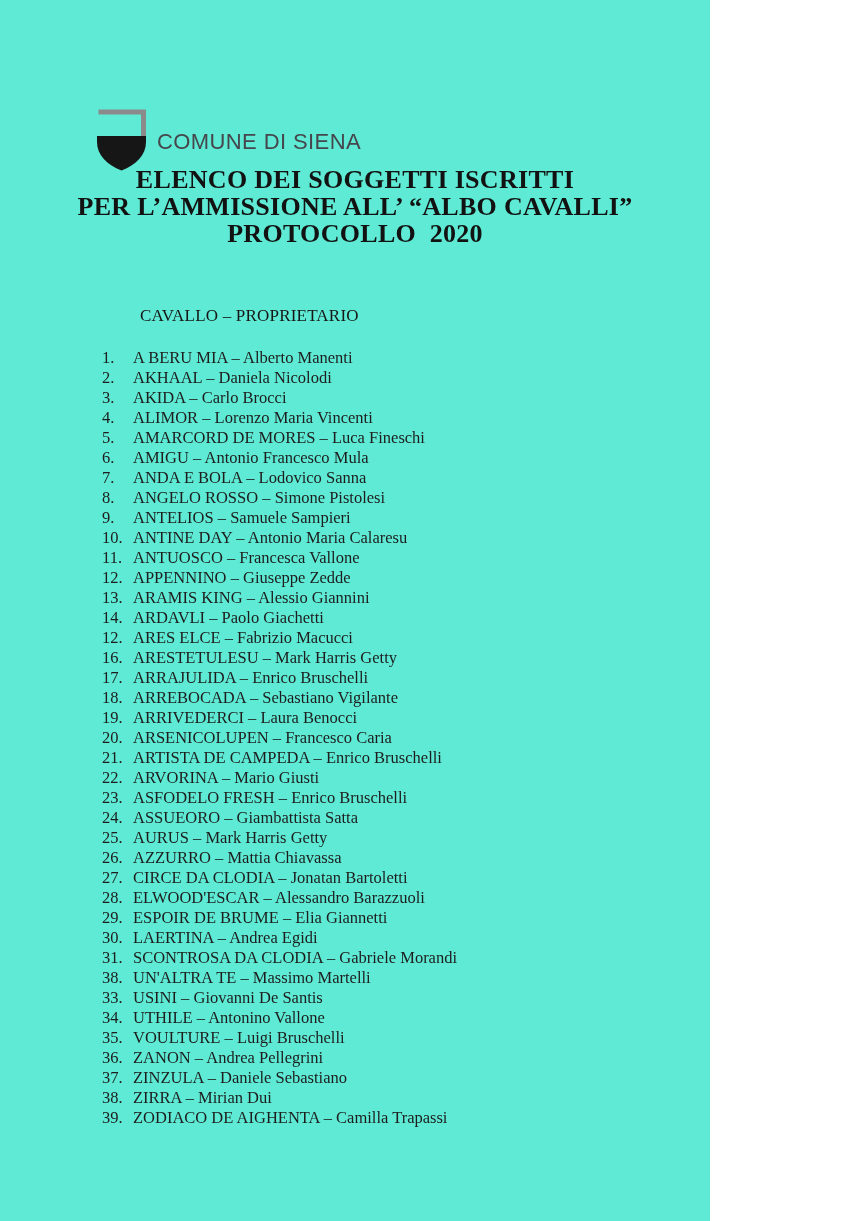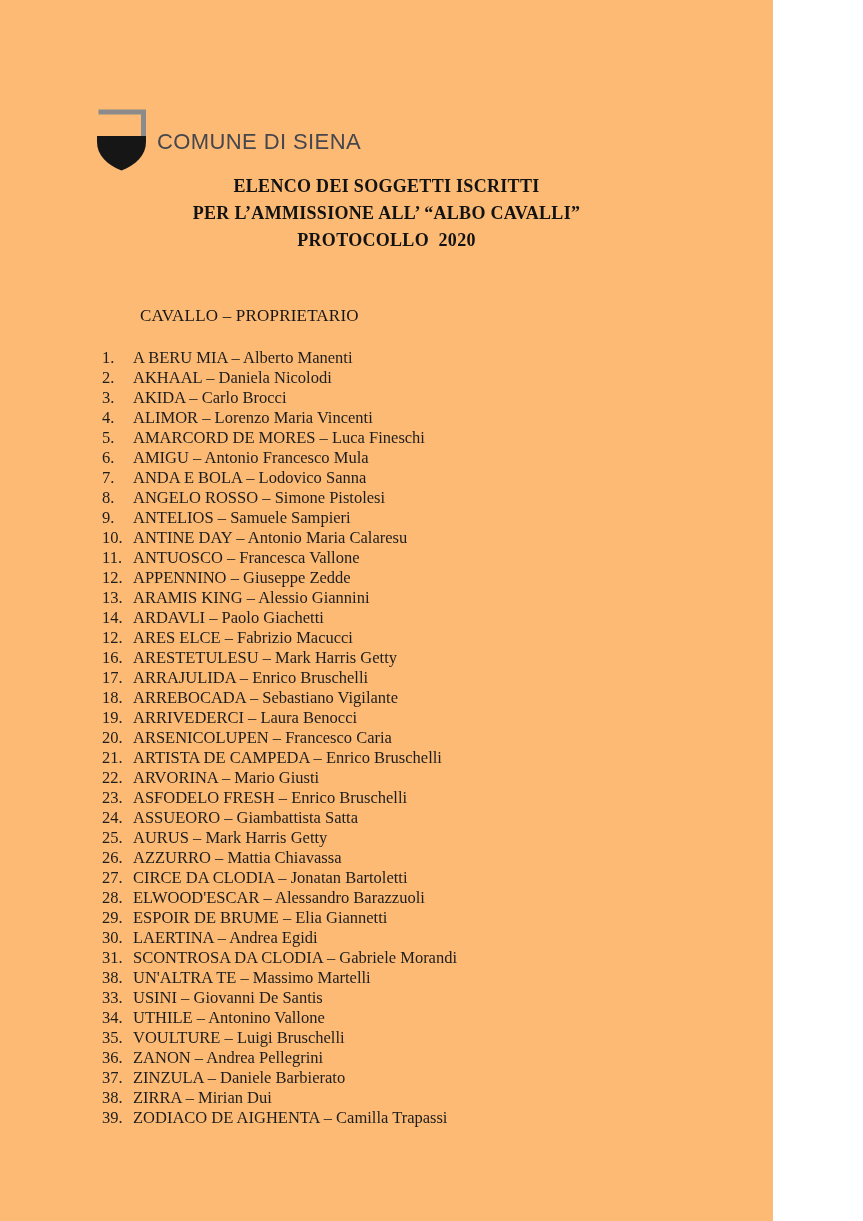--- a/index.html
+++ b/index.html
@@ -2,23 +2,23 @@
 <html><head>
 <meta charset="utf-8">
 <style>
   html, body {
     margin: 0;
     padding: 0;
     background: #ffffff;
   }
   .page {
     position: relative;
-    width: 773px;
+    width: 710px;
     height: 1221px;
-    background: #fdba74;
+    background: #5eead4;
     font-family: "Liberation Serif", serif;
     color: #1c1c1c;
     overflow: hidden;
   }
   
   .logo {
     position: absolute;
     left: 96px;
     top: 109px;
     width: 52px;
@@ -32,25 +32,25 @@
     font-size: 22px;
     font-weight: 400;
     letter-spacing: 0.4px;
     color: #46464d;
     white-space: pre;
   }
   
   .doc-title {
     position: absolute;
     left: 0;
-    top: 173px;
+    top: 166px;
     width: 100%;
     text-align: center;
     font-weight: bold;
-    font-size: 18px;
+    font-size: 26px;
     line-height: 27px;
     color: #121212;
     letter-spacing: 0.3px;
   }
   .title-line { white-space: pre; }
   
   .list-heading {
     position: absolute;
     left: 140px;
     top: 306px;
@@ -245,21 +245,21 @@
       <li class="row">
         <span class="num">35.</span>
         <span class="txt">VOULTURE – Luigi Bruschelli</span>
       </li>
       <li class="row">
         <span class="num">36.</span>
         <span class="txt">ZANON – Andrea Pellegrini</span>
       </li>
       <li class="row">
         <span class="num">37.</span>
-        <span class="txt">ZINZULA – Daniele Barbierato</span>
+        <span class="txt">ZINZULA – Daniele Sebastiano</span>
       </li>
       <li class="row">
         <span class="num">38.</span>
         <span class="txt">ZIRRA – Mirian Dui</span>
       </li>
       <li class="row">
         <span class="num">39.</span>
         <span class="txt">ZODIACO DE AIGHENTA – Camilla Trapassi</span>
       </li>
     </ol>

